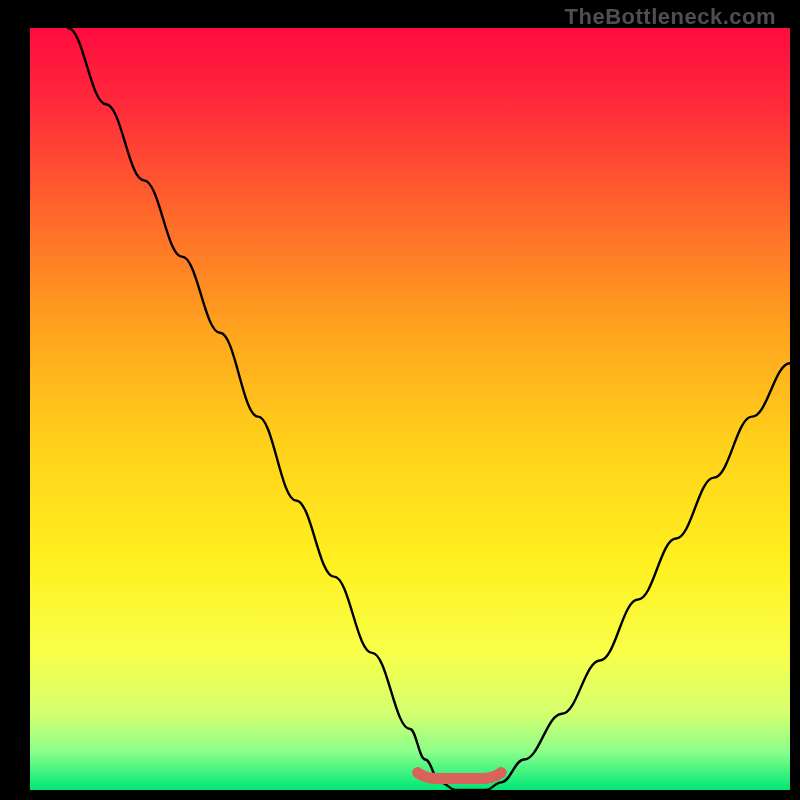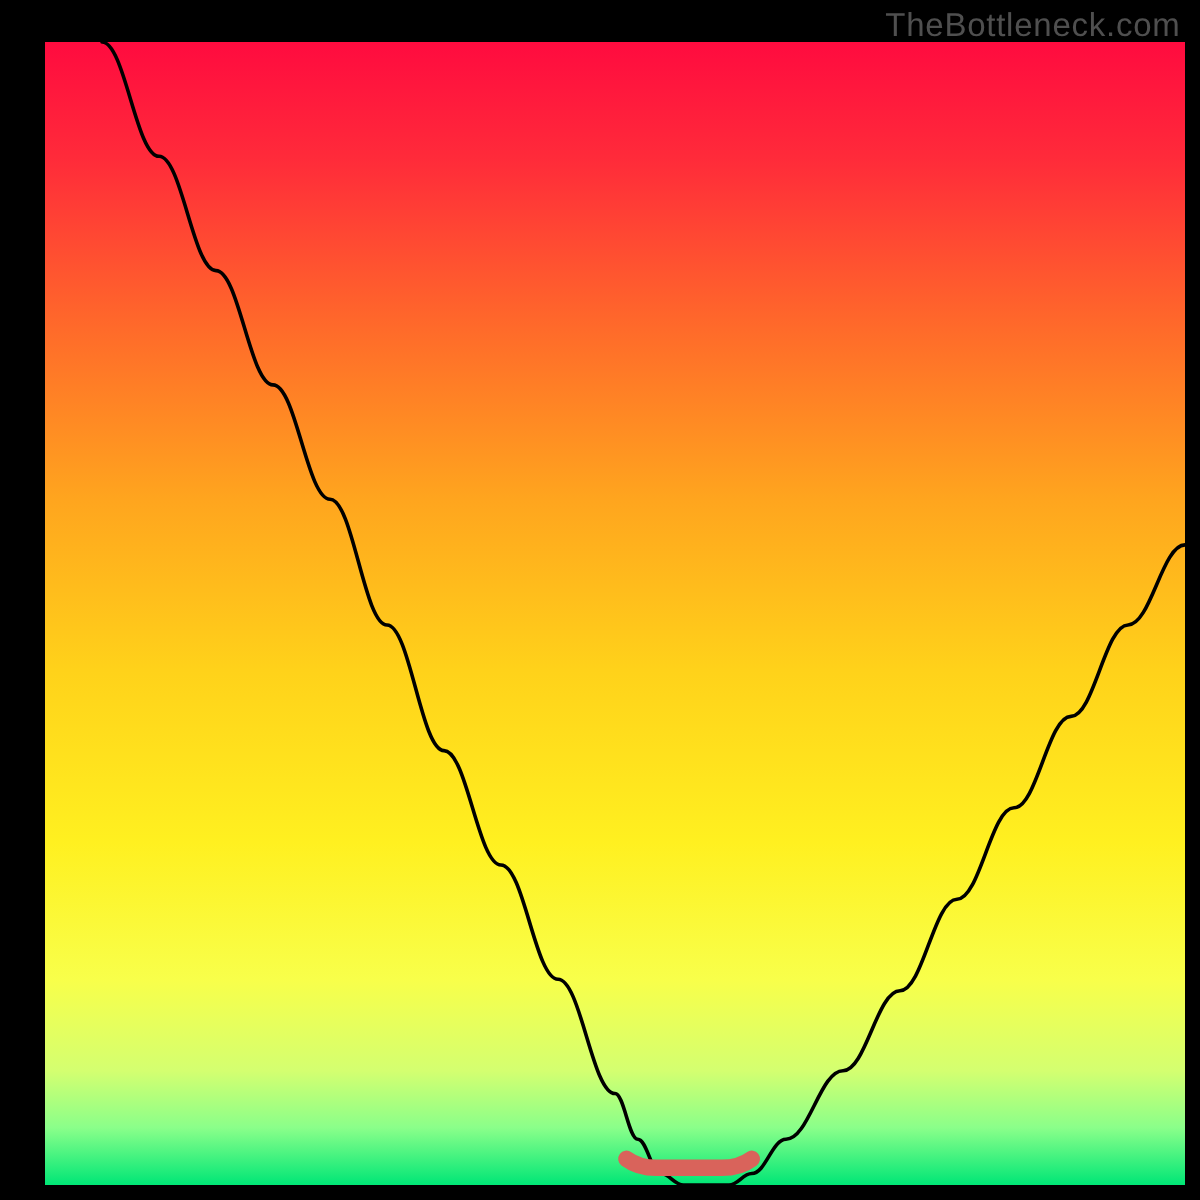--- a/index.html
+++ b/index.html
@@ -13,24 +13,24 @@
   }
   .frame {
     position: relative;
     width: 800px;
     height: 800px;
     background: #000;
   }
   .watermark {
     position: absolute;
     top: 4px;
-    right: 13px;
+    right: 24px;
     color: #4f4f4f;
     font-size: 22px;
-    font-weight: 400;
+    font-weight: 700;
     letter-spacing: 0.5px;
     z-index: 50;
     user-select: none;
   }
   svg {
     position: absolute;
     top: 0;
     left: 0;
   }
 </style>

